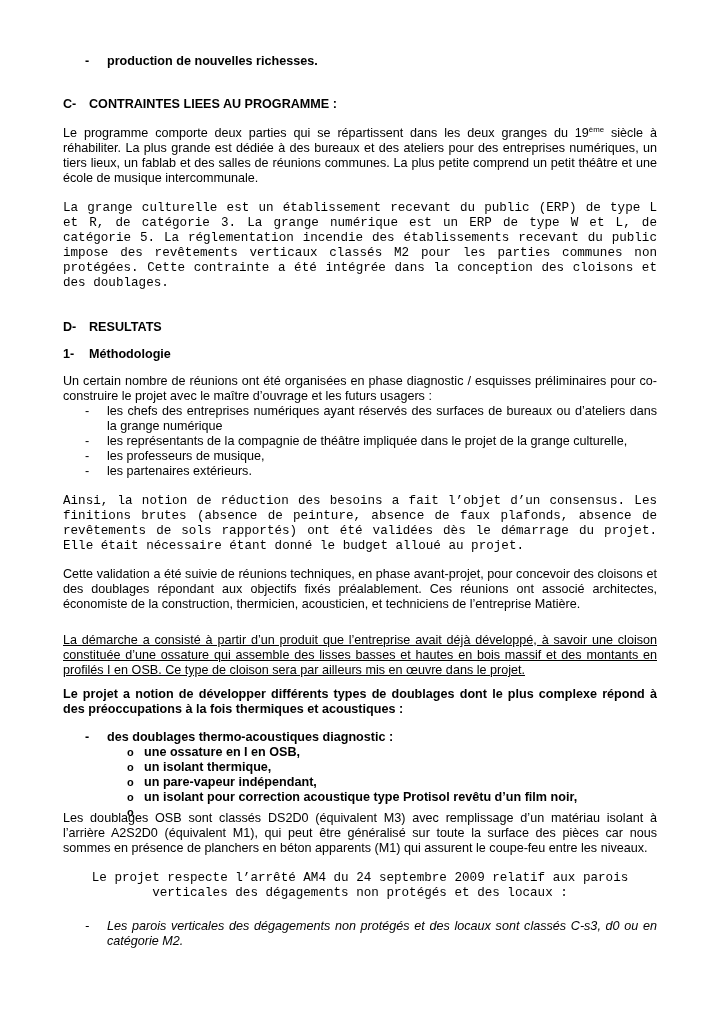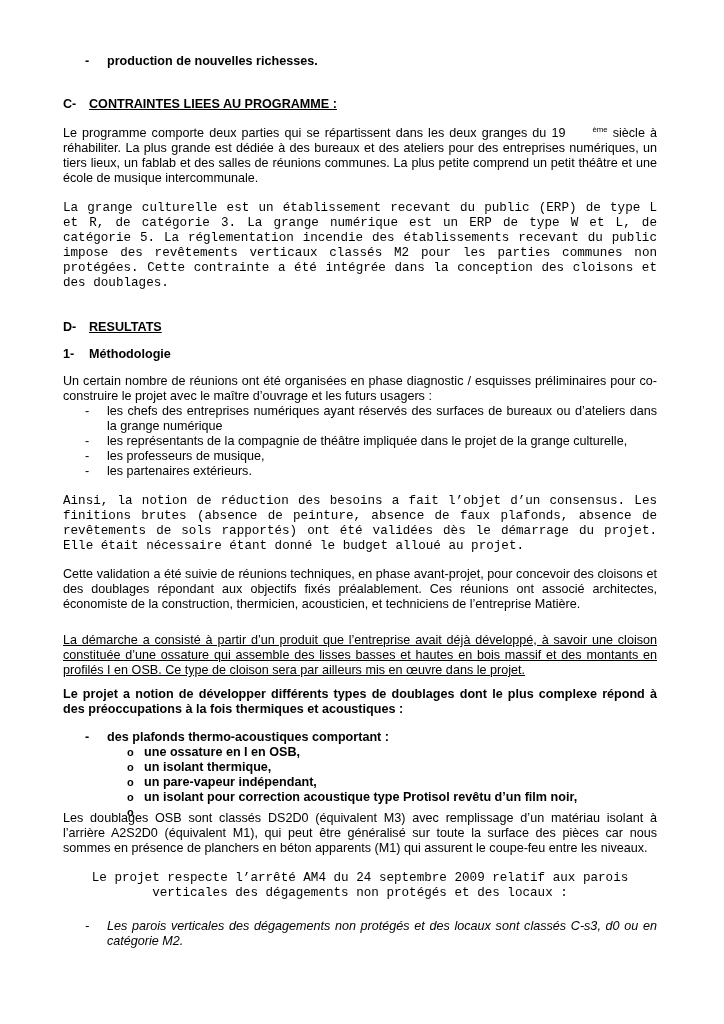--- a/index.html
+++ b/index.html
@@ -18,30 +18,30 @@
     overflow: hidden;
   }
   p { margin: 0; text-align: justify; }
   .align-left { text-align: center; }
   .bold { font-weight: bold; }
   .italic { font-style: italic; }
 
   
   .heading { font-weight: bold; }
   .heading .prefix { display: inline-block; width: 26px; }
-  .heading .title { text-decoration: underline; }
+  .heading .title { }
   .heading.no-underline .title { text-decoration: none; }
 
   
   .li { position: relative; padding-left: 44px; text-align: justify; }
   .li > .marker { position: absolute; left: 22px; top: 0; }
   .li.sub { padding-left: 81px; }
   .li.sub > .marker { left: 64px; font-size: 11px; }
 
-  sup { font-size: 0.62em; line-height: 0; vertical-align: super; padding-left: 27px; }
+  sup { font-size: 0.62em; line-height: 0; vertical-align: super; }
 
   
   .mt28 { margin-top: 28px; }
   .mt29 { margin-top: 29px; }
   .mt18 { margin-top: 18px; }
   .mt15 { margin-top: 15px; font-family: Liberation Mono, monospace; }
   .mt14 { margin-top: 14px; }
   .mt13 { margin-top: 13px; }
   .mt12 { margin-top: 12px; }
   .mt11 { margin-top: 21px; text-decoration: underline; }
@@ -101,21 +101,21 @@
 
   <p class="mt13">Cette validation a été suivie de réunions techniques, en phase avant-projet, pour concevoir des cloisons et des doublages répondant aux objectifs fixés préalablement. Ces réunions ont associé architectes, économiste de la construction, thermicien, acousticien, et techniciens de l’entreprise Matière.</p>
 
   <p class="mt11">La démarche a consisté à partir d’un produit que l’entreprise avait déjà développé, à savoir une cloison constituée d’une ossature qui assemble des lisses basses et hautes en bois massif et des montants en profilés I en OSB. Ce type de cloison sera par ailleurs mis en œuvre dans le projet.</p>
 
   <p class="mt9 bold">Le projet a notion de développer différents types de doublages dont le plus complexe répond à des préoccupations à la fois thermiques et acoustiques :</p>
 
   <div>
     <div class="li bold mt13">
       <span class="marker">-</span>
-      <span>des plafonds thermo-acoustiques comportant :</span>
+      <span>des doublages thermo-acoustiques diagnostic :</span>
     </div>
     <div class="li sub bold">
       <span class="marker">o</span>
       <span>une ossature en I en OSB,</span>
     </div>
     <div class="li sub bold">
       <span class="marker">o</span>
       <span>un isolant thermique,</span>
     </div>
     <div class="li sub bold">

